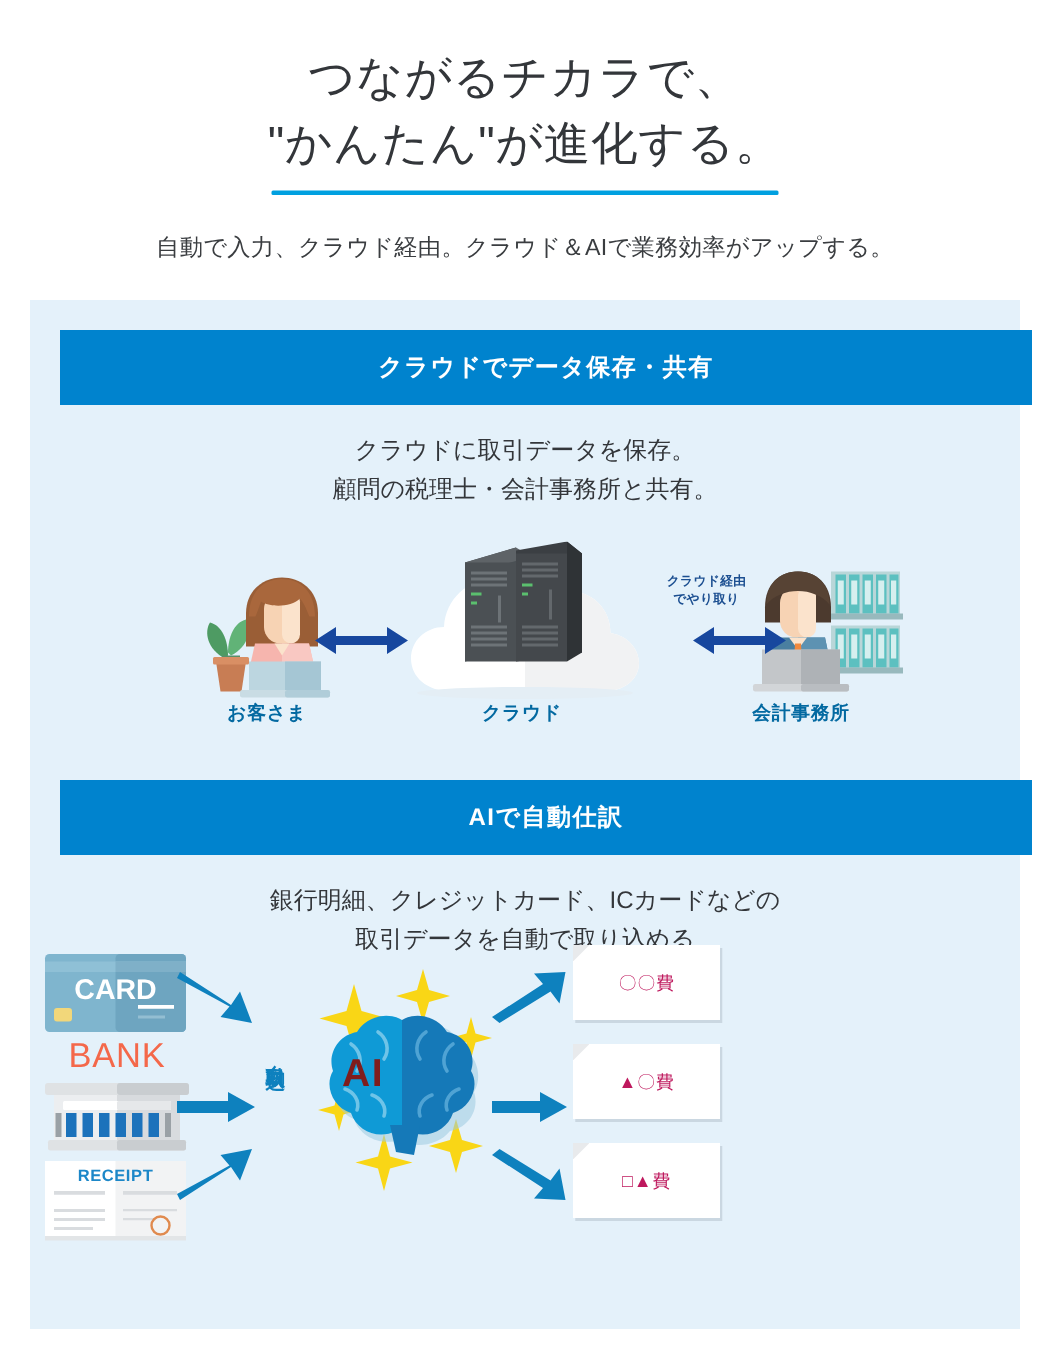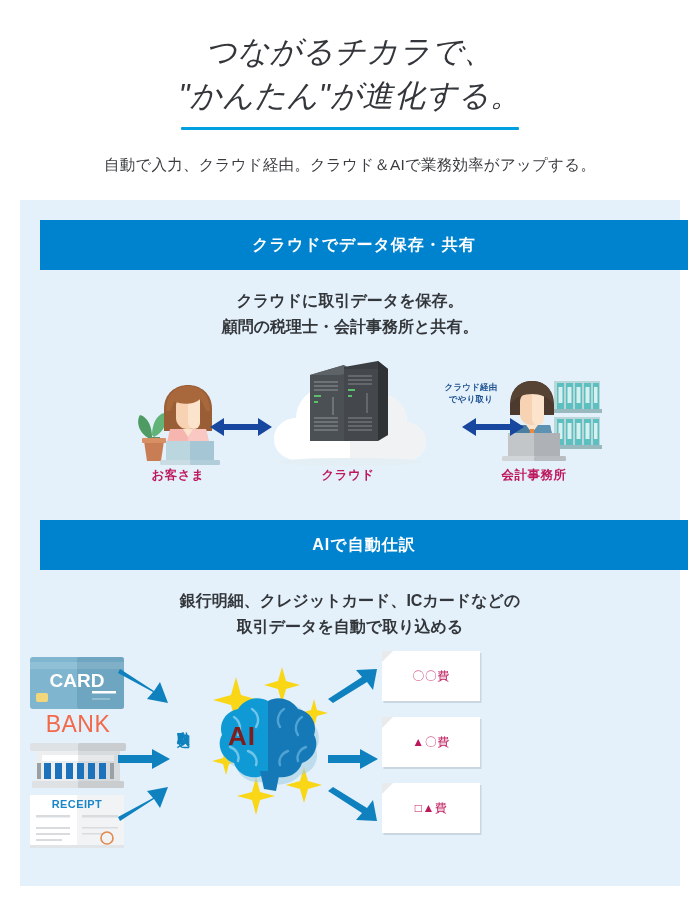--- a/index.html
+++ b/index.html
@@ -23,21 +23,20 @@
   .hero {
     padding-top: 30px;
     text-align: center;
   }
   .hero-title {
     font-size: 31px;
     line-height: 1.42;
     font-weight: 400;
     color: #33363a;
     letter-spacing: 0.5px;
-    font-style: italic;
   }
   .hero-title .line { display: block; }
   .hero-rule {
     width: 338px;
     height: 3px;
     background: #00a0e0;
     margin: 9px auto 0;
     border-radius: 1px;
   }
   .hero-sub {
@@ -78,40 +77,40 @@
     position: absolute;
     left: 0;
     width: 660px;
     text-align: center;
     font-size: 16px;
     line-height: 1.62;
     color: #33363a;
   }
   .desc-cloud { top: 88px; }
   .desc-ai { top: 388px; }
-  .section-desc .line { display: block; font-weight: bold; }
+  .section-desc .line { display: block; }
 
   
   .cloud-diagram {
     position: absolute;
     left: 0;
     top: 155px;
     width: 660px;
     height: 140px;
   }
 
   .fig { position: absolute; }
 
   .fig-label {
     position: absolute;
     width: 160px;
     text-align: center;
     font-size: 12.5px;
     font-weight: bold;
-    color: #be185d;
+    color: #0369a1;
     letter-spacing: 0.5px;
   }
 
   .customer-label { left: 78px; top: 112px; }
   .cloud-label    { left: 248px; top: 112px; }
   .office-label   { left: 434px; top: 112px; }
 
   
   .dbl-arrow {
     position: absolute;
@@ -133,21 +132,21 @@
     line-height: 1.45;
     color: #1c4f91;
     letter-spacing: 0.2px;
   }
   .cloud-note .line { display: block; }
 
   
   .ai-diagram {
     position: absolute;
     left: 0;
-    top: 445px;
+    top: 424px;
     width: 660px;
     height: 220px;
   }
 
   .src-card { position: absolute; left: 8px; }
   .src-card-1 { top: 8px; }
   .src-card-2 { top: 72px; }
   .src-card-3 { top: 148px; }
 
   .bank-word {

